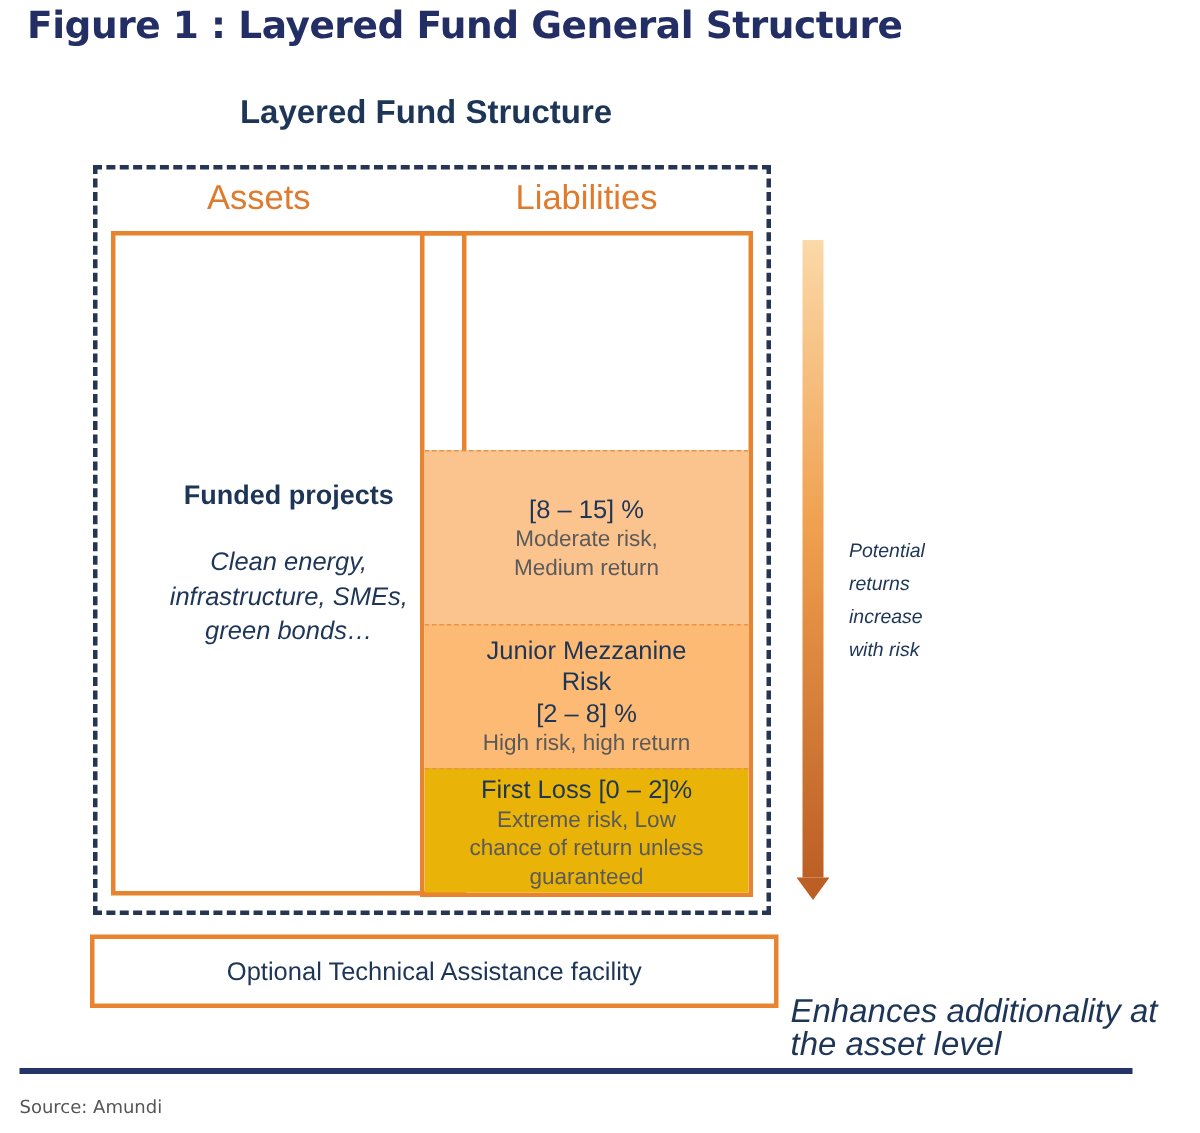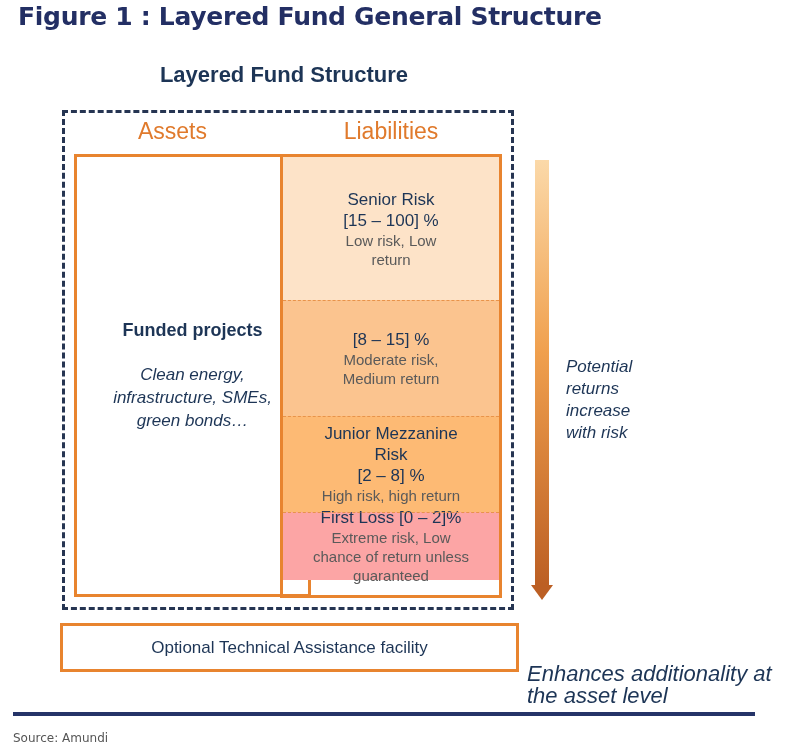--- a/index.html
+++ b/index.html
@@ -20,21 +20,21 @@
   .assets-desc { font-style: italic; font-size: 17px; line-height: 23px; }
   .liab-box { position: absolute; left: 280px; top: 154px; width: 222px; height: 444px;
               border: 3px solid #e8842f; box-sizing: border-box; overflow: hidden; }
   .layer { position: absolute; left: 0; right: 0; text-align: center;
            display: flex; flex-direction: column; justify-content: center; align-items: center; }
   .layer + .layer { }
   .layer .lname { font-size: 17px; color: #1d3556; line-height: 21px; }
   .layer .ldesc { font-size: 15px; color: #5a5a5a; line-height: 19px; }
   .sep { position: absolute; left: 0; right: 0; border-top: 1.5px dashed #e8934a; height: 0; }
   .arrow { position: absolute; left: 531px; top: 160px; width: 22px; height: 440px; }
-  .arrow-label { position: absolute; left: 566px; top: 356px; font-style: italic; font-size: 17px;
+  .arrow-label { position: absolute; left: 566px; top: 356px; font-style: italic; font-size: 13px;
                  line-height: 22px; color: #1d3556; }
   .ta-box { position: absolute; left: 60px; top: 623px; width: 459px; height: 49px;
             border: 3px solid #e8842f; box-sizing: border-box; display: flex;
             align-items: center; justify-content: center; font-size: 17px; color: #1d3556; }
   .ta-note { position: absolute; left: 527px; top: 629px; font-style: italic; font-size: 22px;
              line-height: 22px; color: #1d3556; margin-top: 34px; }
   .rule { position: absolute; left: 13px; top: 712px; width: 742px; height: 4px; background: #253468; }
   .source { position: absolute; left: 13px; top: 731px; font-size: 12px; color: #555;
             font-family: "DejaVu Sans", sans-serif; }
 </style>
@@ -50,35 +50,30 @@
 <div class="col-header" style="left:280px;width:222px;">Liabilities</div>
 
 <div class="assets-box">
   <div class="assets-title">Funded projects</div>
   <div class="assets-desc">
     Clean energy,<br>infrastructure, SMEs,<br>green bonds…
   </div>
 </div>
 
 <div class="liab-box">
-  <div class="layer" style="top:0;height:143px;background:#fde3c8;">
-    <div class="lname">Senior Risk</div>
-    <div class="lname">[15 – 100] %</div>
-    <div class="ldesc">Low risk, Low<br>return</div>
-  </div>
   <div class="layer" style="top:143px;height:116px;background:#fbc48f;">
     <div class="lname">[8 – 15] %</div>
     <div class="ldesc">Moderate risk,<br>Medium return</div>
   </div>
   <div class="layer" style="top:259px;height:96px;background:#fdba74;">
     <div class="lname">Junior Mezzanine<br>Risk</div>
     <div class="lname">[2 – 8] %</div>
     <div class="ldesc">High risk, high return</div>
   </div>
-  <div class="layer" style="top:355px;height:68px;background:#fca5a5;">
+  <div class="layer" style="top:355px;height:86px;background:#eab308;">
     <div class="lname">First Loss [0 – 2]%</div>
     <div class="ldesc">Extreme risk, Low<br>chance of return unless<br>guaranteed</div>
   </div>
   <div class="sep" style="top:143px;"></div>
   <div class="sep" style="top:259px;"></div>
   <div class="sep" style="top:355px;"></div>
 </div>
 
 <svg class="arrow" viewBox="0 0 22 440">
   <defs>

